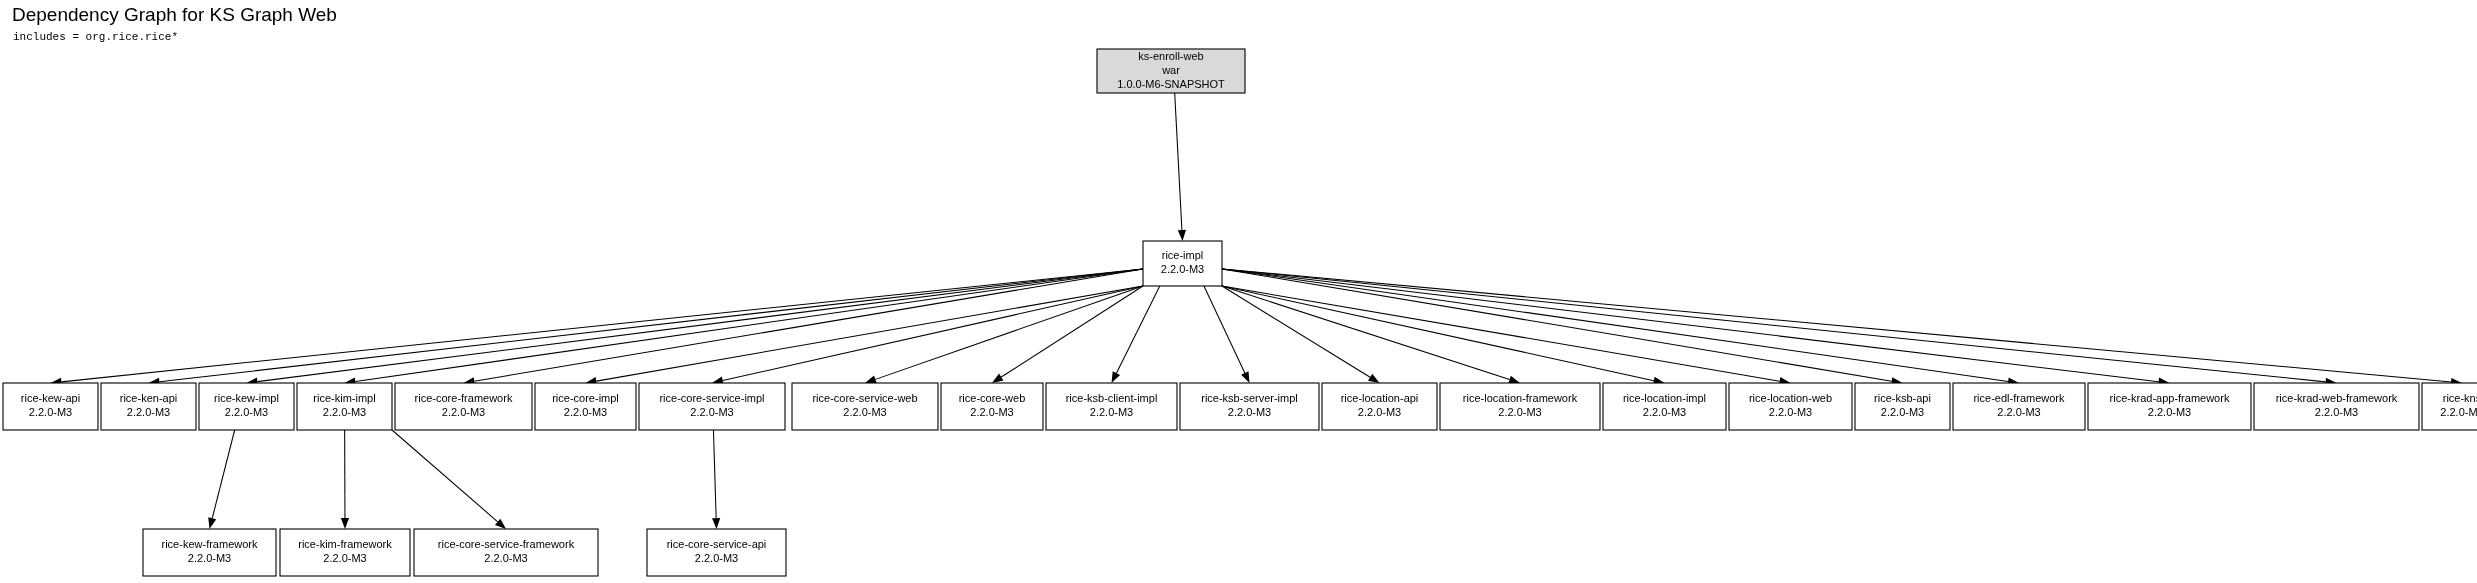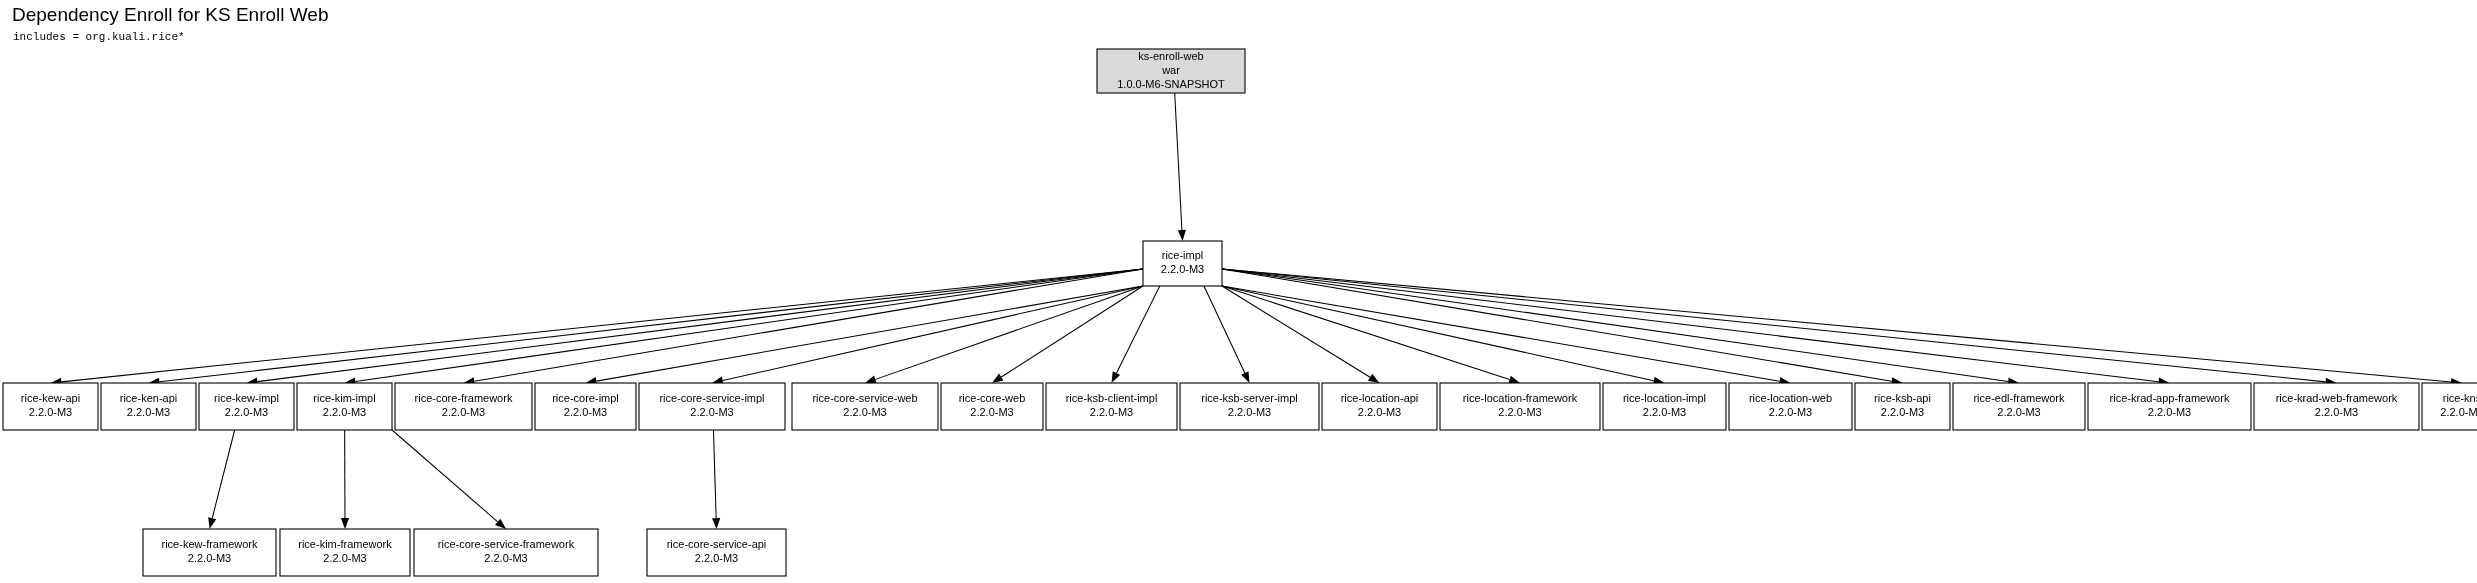--- a/index.html
+++ b/index.html
@@ -62,22 +62,22 @@
     fill: none;
   }
   .edge-head {
     fill: #000000;
     stroke: none;
   }
 </style>
 </head>
 <body>
 
-<h1 id="page-title">Dependency Enroll for KS Enroll Web</h1>
-<div id="page-subtitle">includes = org.kuali.rice*</div>
+<h1 id="page-title">Dependency Graph for KS Graph Web</h1>
+<div id="page-subtitle">includes = org.rice.rice*</div>
 
 <svg id="graph-canvas" viewBox="0 0 2477 583" preserveAspectRatio="none" xmlns="http://www.w3.org/2000/svg">
   <g id="edges-layer">
       <g>
         <line x1="1174.68" y1="93" x2="1181.9195934193995" y2="230.0153230269982" class="edge-line"></line>
         <polygon points="1182.5,241 1177.8253047294625,230.2316563888584 1186.0138821093365,229.798989665138" class="edge-head"></polygon>
       </g>
       <g>
         <line x1="1143" y1="268.9" x2="61.440494665600426" y2="381.8573817470526" class="edge-line"></line>
         <polygon points="50.5,383 61.01460968041095,377.7795610080561 61.8663796507899,385.93520248604915" class="edge-head"></polygon>

